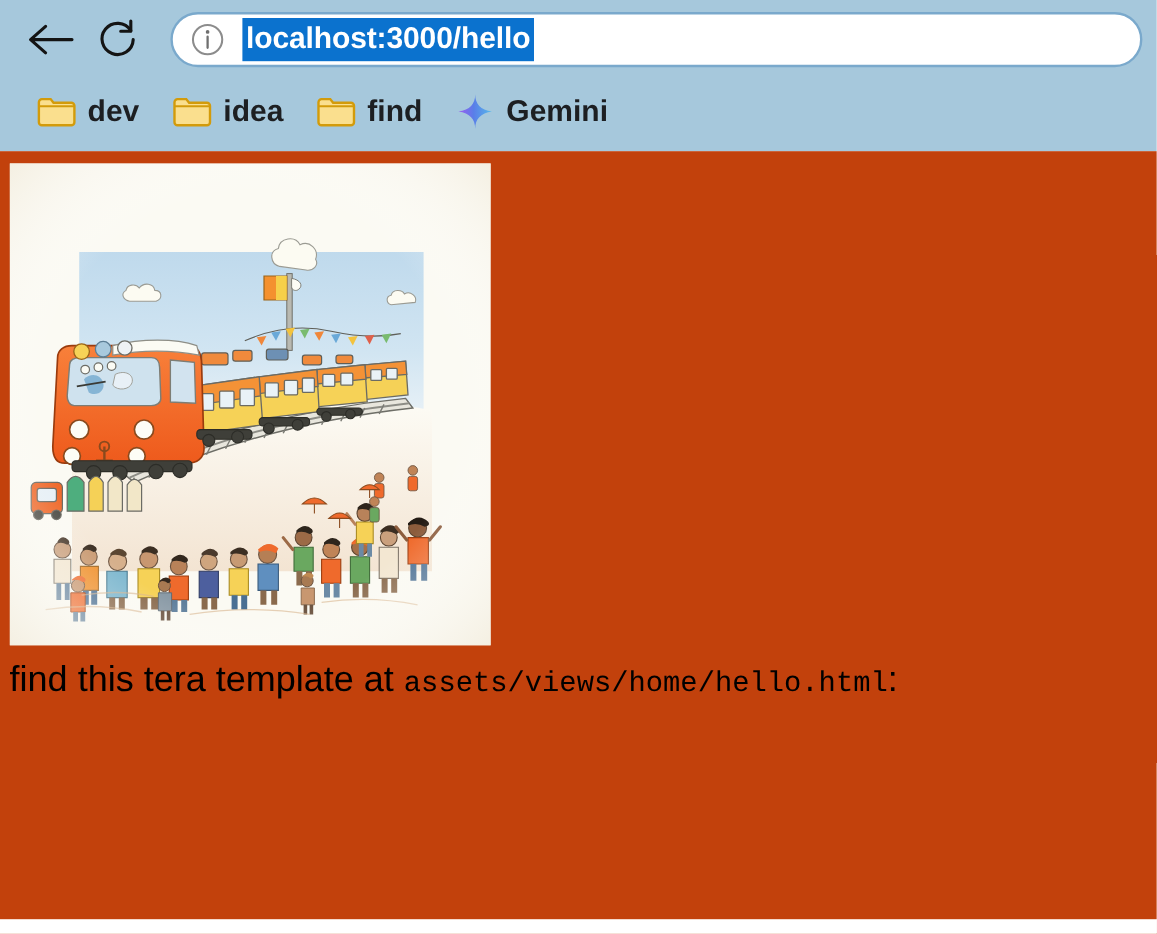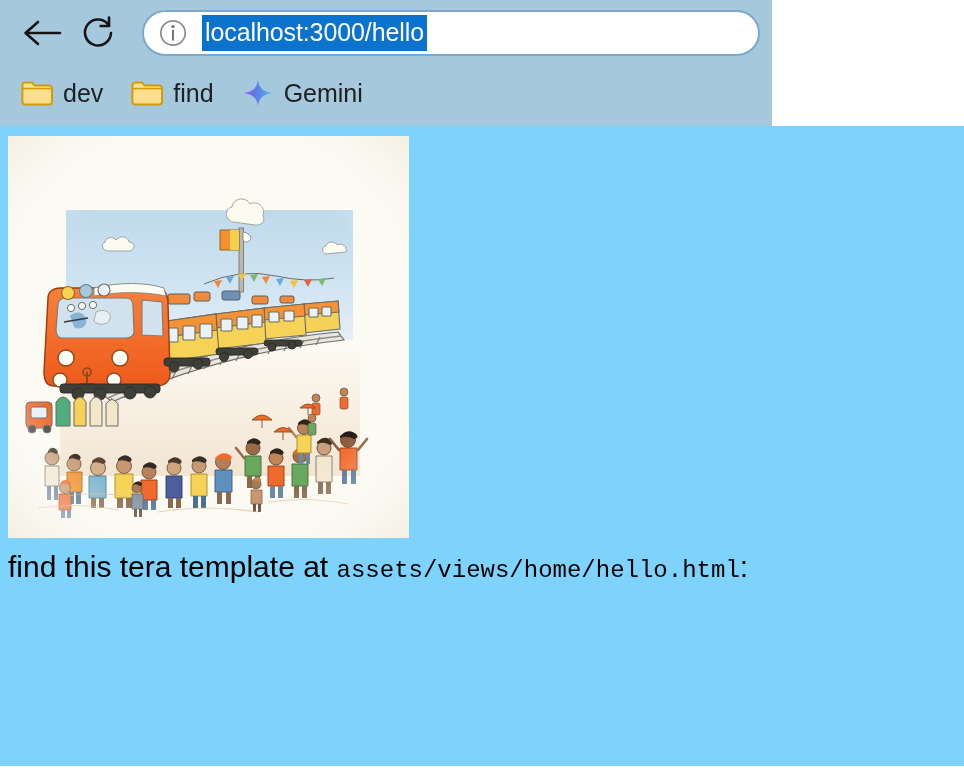--- a/index.html
+++ b/index.html
@@ -5,23 +5,24 @@
   * { margin:0; padding:0; box-sizing:border-box; }
   html, body {
     width:964px; height:778px;
     background:#ffffff;
     font-family:"Liberation Sans", sans-serif;
     overflow:hidden;
   }
 
   
   .browser-chrome {
-    width:772px;
+    width:964px;
     background:#a6c8dc;
     padding:0;
+    font-weight:bold;
   }
 
   .toolbar {
     height:66px;
     display:flex;
     align-items:center;
     padding:0 8px 0 14px;
     gap:0;
   }
 
@@ -61,21 +62,21 @@
     padding:1px 3px 3px 3px;
     white-space:nowrap;
     letter-spacing:-0.1px;
   }
 
   
   .bookmarks {
     height:60px;
     display:flex;
     align-items:center;
-    padding:0 10px 6px 12px;
+    padding:0 10px 6px 22px;
     gap:0;
   }
   .bm {
     display:flex;
     align-items:center;
     gap:9px;
     padding:4px 10px 4px 8px;
     margin-right:9px;
     border-radius:5px;
     cursor:pointer;
@@ -84,21 +85,21 @@
   .bm-label {
     font-size:25px;
     color:#1d1f22;
     line-height:28px;
   }
   .bm-icon { width:34px; height:30px; flex:0 0 auto; display:block; }
   .bm-icon-sm { width:34px; height:34px; flex:0 0 auto; display:block; }
 
   
   .page {
-    background:#7dd3fc;
+    background:#c2410c;
     padding:10px 0 0 8px;
     height:640px;
   }
   .hero-image {
     width:401px; height:402px;
     display:block;
     border:0;
   }
   .tera-line {
     margin-top:9px;
@@ -161,20 +162,29 @@
       <span class="bm-icon">
         <svg width="34" height="30" viewBox="0 0 34 30">
           <path d="M2.4 7.2 a2.6 2.6 0 0 1 2.6-2.6 h7.2 l2.4 3 h14.8 a2.6 2.6 0 0 1 2.6 2.6 v13.6 a2.6 2.6 0 0 1 -2.6 2.6 H5 a2.6 2.6 0 0 1 -2.6 -2.6 Z" fill="#fadf8e" stroke="#d39b0a" stroke-width="2"></path>
           <path d="M2.4 10.6 h29.6" stroke="#d39b0a" stroke-width="1.6"></path>
         </svg>
       </span>
       <span class="bm-label">dev</span>
     </div>
 
 
+    <div class="bm">
+      <span class="bm-icon">
+        <svg width="34" height="30" viewBox="0 0 34 30">
+          <path d="M2.4 7.2 a2.6 2.6 0 0 1 2.6-2.6 h7.2 l2.4 3 h14.8 a2.6 2.6 0 0 1 2.6 2.6 v13.6 a2.6 2.6 0 0 1 -2.6 2.6 H5 a2.6 2.6 0 0 1 -2.6 -2.6 Z" fill="#fadf8e" stroke="#d39b0a" stroke-width="2"></path>
+          <path d="M2.4 10.6 h29.6" stroke="#d39b0a" stroke-width="1.6"></path>
+        </svg>
+      </span>
+      <span class="bm-label">idea</span>
+    </div>
 
     <div class="bm">
       <span class="bm-icon">
         <svg width="34" height="30" viewBox="0 0 34 30">
           <path d="M2.4 7.2 a2.6 2.6 0 0 1 2.6-2.6 h7.2 l2.4 3 h14.8 a2.6 2.6 0 0 1 2.6 2.6 v13.6 a2.6 2.6 0 0 1 -2.6 2.6 H5 a2.6 2.6 0 0 1 -2.6 -2.6 Z" fill="#fadf8e" stroke="#d39b0a" stroke-width="2"></path>
           <path d="M2.4 10.6 h29.6" stroke="#d39b0a" stroke-width="1.6"></path>
         </svg>
       </span>
       <span class="bm-label">find</span>
     </div>

